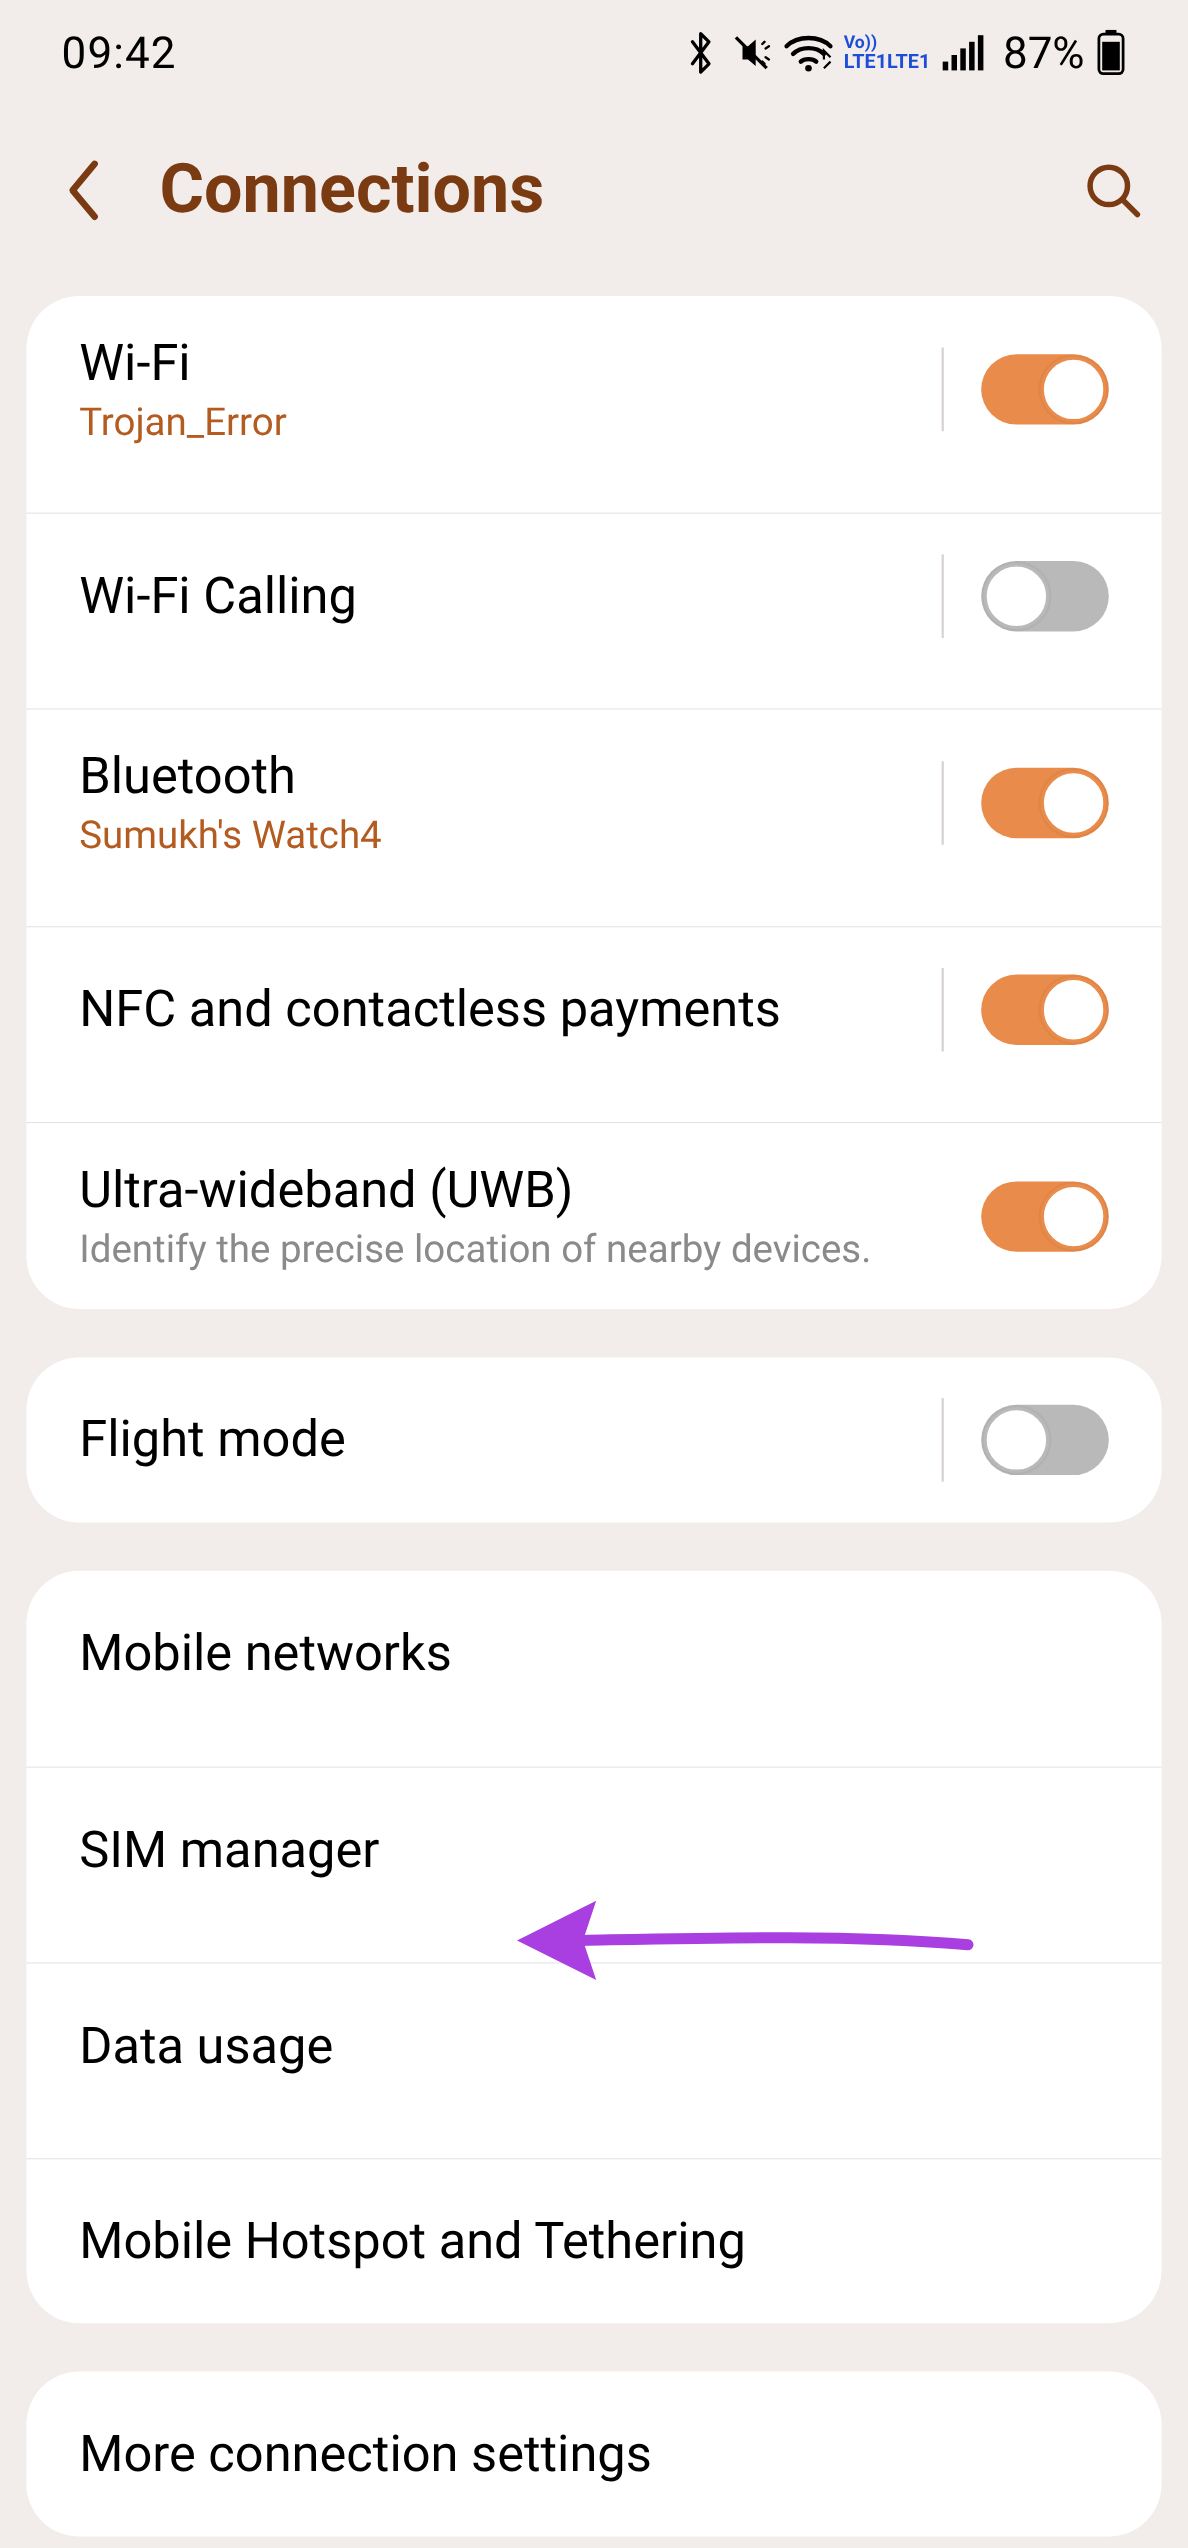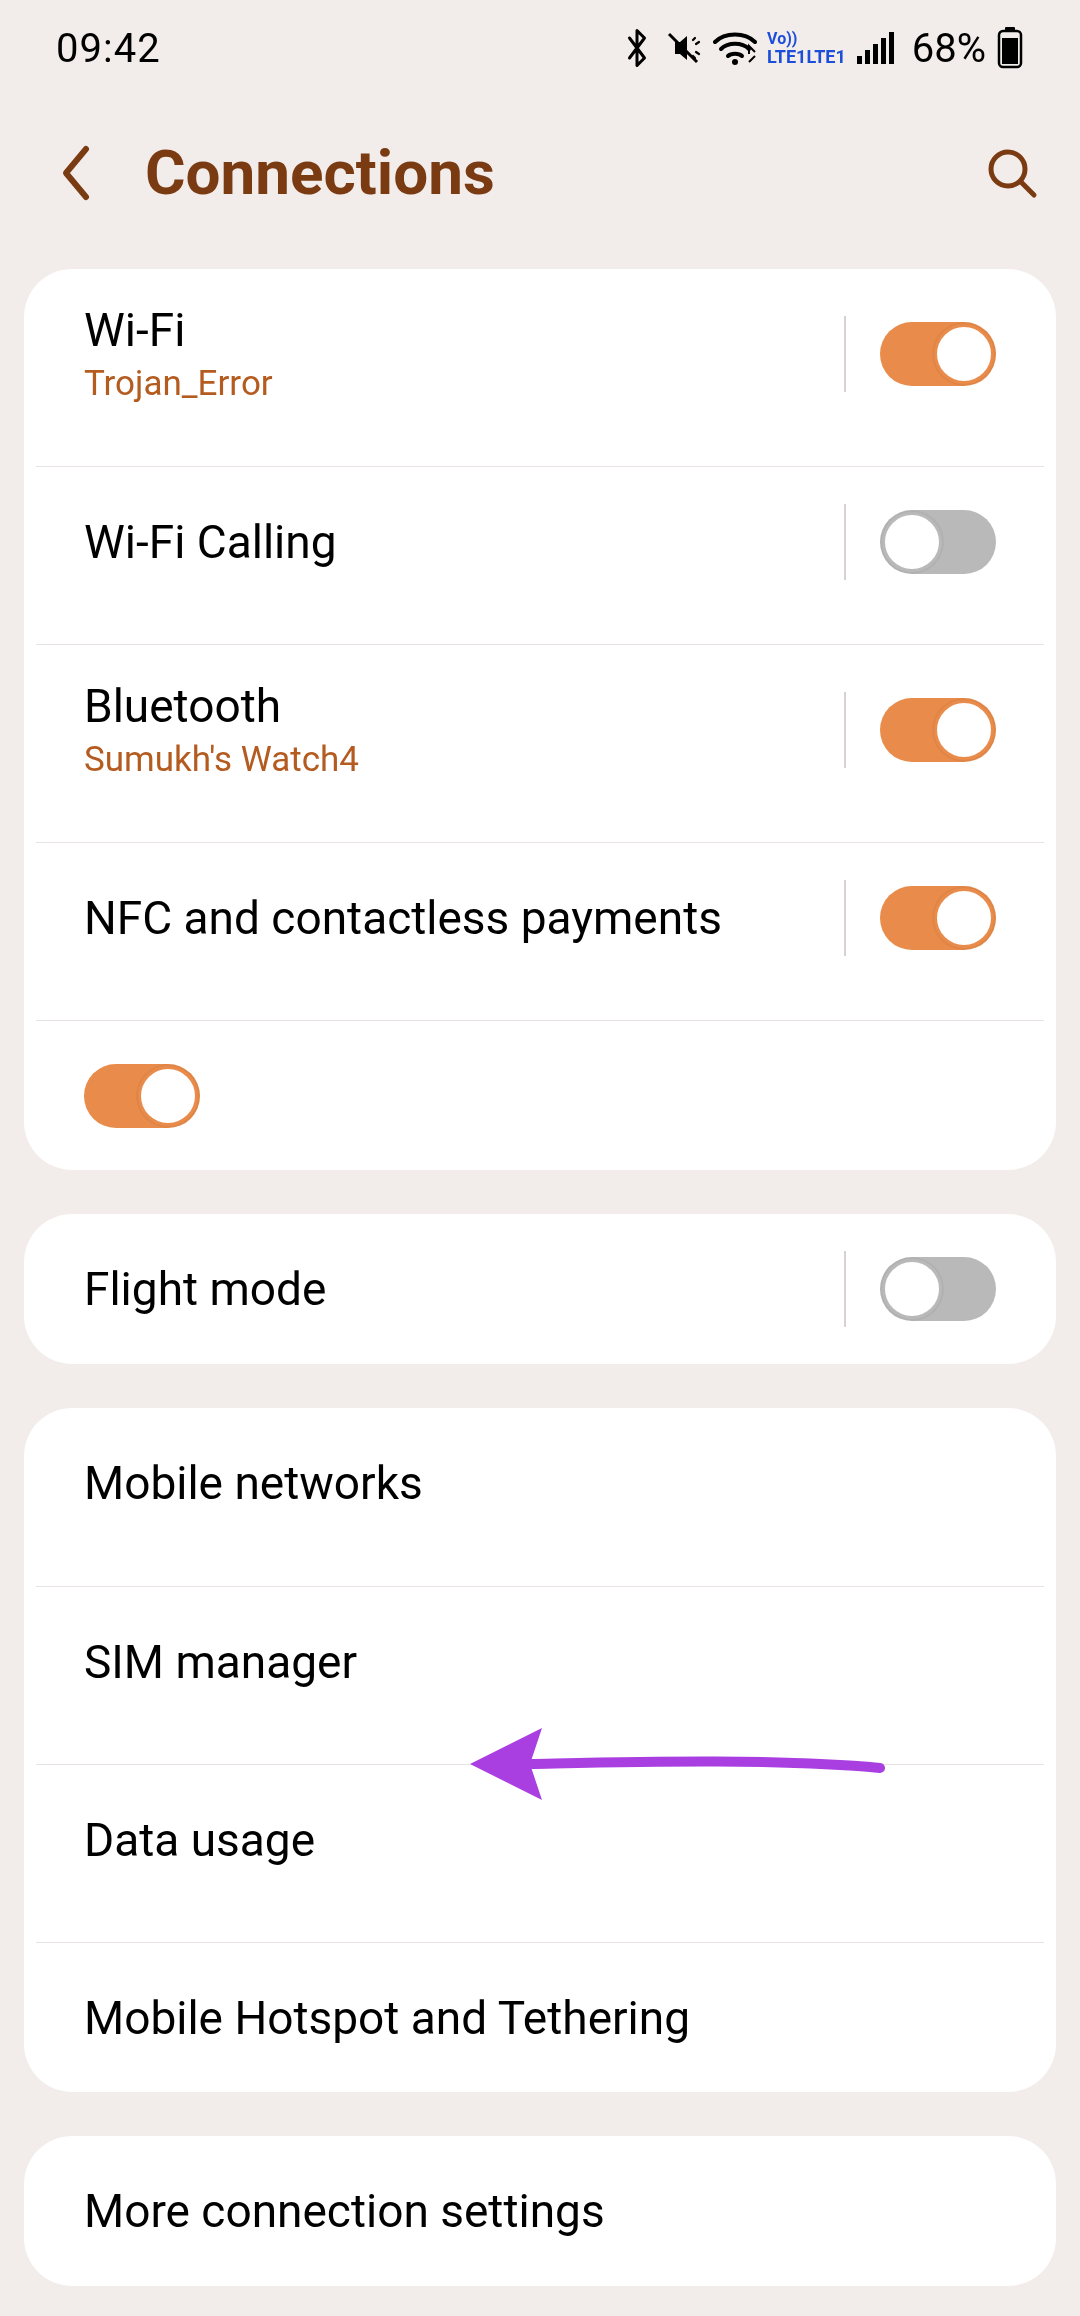--- a/index.html
+++ b/index.html
@@ -55,21 +55,21 @@
       color:#7A3B12;
     }
     .header .spacer{flex:1;}
     .header .search svg{display:block;}
 
     
     .group{
       background:#fff;
       border-radius:48px;
       margin:0 24px 44px 24px;
-      padding:0 12px;
+      padding:0 0;
     }
     .row{
       display:flex;
       align-items:center;
       min-height:150px;
       padding:34px 48px 34px 48px;
     }
     .row + .row{ border-top:1px solid #E8E3E1;margin-top:28px; }
     .row .txt{flex:1;display:flex;flex-direction:column;justify-content:center;gap:6px;}
     .row .primary{
@@ -168,21 +168,21 @@
 
     <span>
       <svg width="40" height="36" viewBox="0 0 40 36">
         <rect x="1" y="26" width="5" height="8" fill="#000"></rect>
         <rect x="9" y="20" width="5" height="14" fill="#000"></rect>
         <rect x="17" y="14" width="5" height="20" fill="#000"></rect>
         <rect x="25" y="8" width="5" height="26" fill="#000"></rect>
         <rect x="33" y="2" width="5" height="32" fill="#000"></rect>
       </svg>
     </span>
-    <span class="bat-pct">68%</span>
+    <span class="bat-pct">87%</span>
 
     <span>
       <svg width="28" height="42" viewBox="0 0 28 42">
         <rect x="9" y="0" width="10" height="4" rx="1" fill="#000"></rect>
         <rect x="3" y="4" width="22" height="36" rx="4" fill="none" stroke="#000" stroke-width="2.5"></rect>
         <rect x="6" y="11" width="16" height="26" fill="#000"></rect>
       </svg>
     </span>
   </div>
 </div>
@@ -236,20 +236,24 @@
   <div class="row">
     <div class="txt">
       <div class="primary">NFC and contactless payments</div>
     </div>
     <div class="vdiv"></div>
     <div class="toggle on">
         <div class="knob"></div>
       </div>
   </div>
   <div class="row">
+    <div class="txt">
+      <div class="primary">Ultra-wideband (UWB)</div>
+      <div class="desc">Identify the precise location of nearby devices.</div>
+    </div>
     <div class="toggle on">
         <div class="knob"></div>
       </div>
   </div>
 </div>
 
 <div class="group">
   <div class="row">
     <div class="txt">
       <div class="primary">Flight mode</div>

